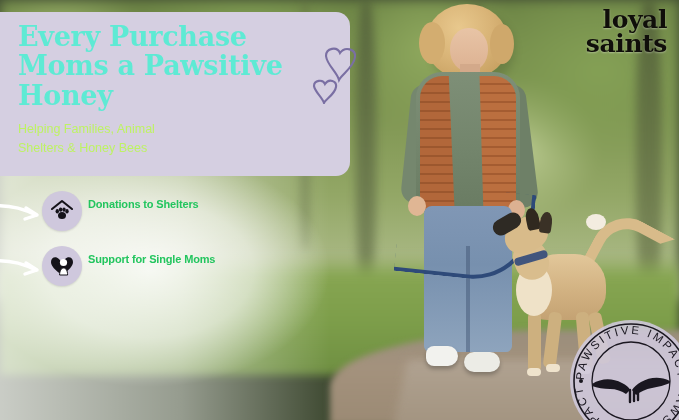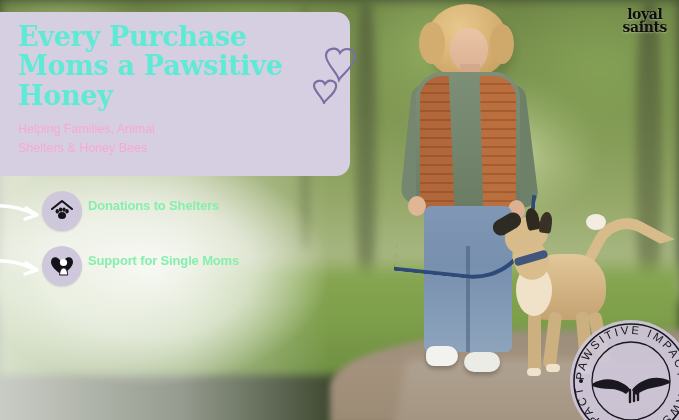--- a/index.html
+++ b/index.html
@@ -131,44 +131,44 @@
   }
   .headline{
     position:absolute;left:18px;top:22px;width:320px;
     font-family:"DejaVu Serif","Liberation Serif",serif;
     font-weight:700;font-size:27px;line-height:1.09;color:#5eead4;
     letter-spacing:-.3px;
   }
   .subhead{
     position:absolute;left:18px;top:120px;width:290px;
     font-family:"Liberation Sans",sans-serif;
-    font-size:12.5px;line-height:1.55;color:#f9a8d4;font-weight:400;
+    font-size:12.5px;line-height:1.55;color:#bef264;font-weight:400;
   }
   .hearts{position:absolute;left:312px;top:22px;width:60px;height:82px;}
 
   
   .logo{
-    position:absolute;right:12px;top:8px;text-align:center;
+    position:absolute;right:12px;top:8px;text-align:right;
     font-family:"DejaVu Serif","Liberation Serif",serif;
-    font-weight:700;font-size:14px;line-height:.95;color:#100e0a;
+    font-weight:700;font-size:25px;line-height:.95;color:#100e0a;
     letter-spacing:-.4px;text-shadow:0 1px 2px rgba(255,255,255,.35);
   }
 
   
   .features{position:absolute;left:0;top:188px;width:300px;}
   .frow{position:relative;height:55px;display:flex;align-items:center;}
   .arrow{position:absolute;left:-2px;top:12px;width:44px;height:28px;}
   .badge{
     position:absolute;left:42px;top:3px;width:40px;height:40px;border-radius:50%;
     background:#cfc8dd;display:flex;align-items:center;justify-content:center;
     box-shadow:0 1px 2px rgba(0,0,0,.12);
   }
   .flabel{
     position:absolute;left:88px;top:10px;
-    font-size:13px;font-weight:700;color:#86efac;letter-spacing:-.15px;
+    font-size:11px;font-weight:700;color:#22c55e;letter-spacing:-.15px;
     font-family:"Liberation Sans",sans-serif;
   }
 
   
   .stamp{position:absolute;left:568px;top:318px;width:126px;height:126px;}
 </style>
 </head>
 <body>
 
 <div class="stage">

